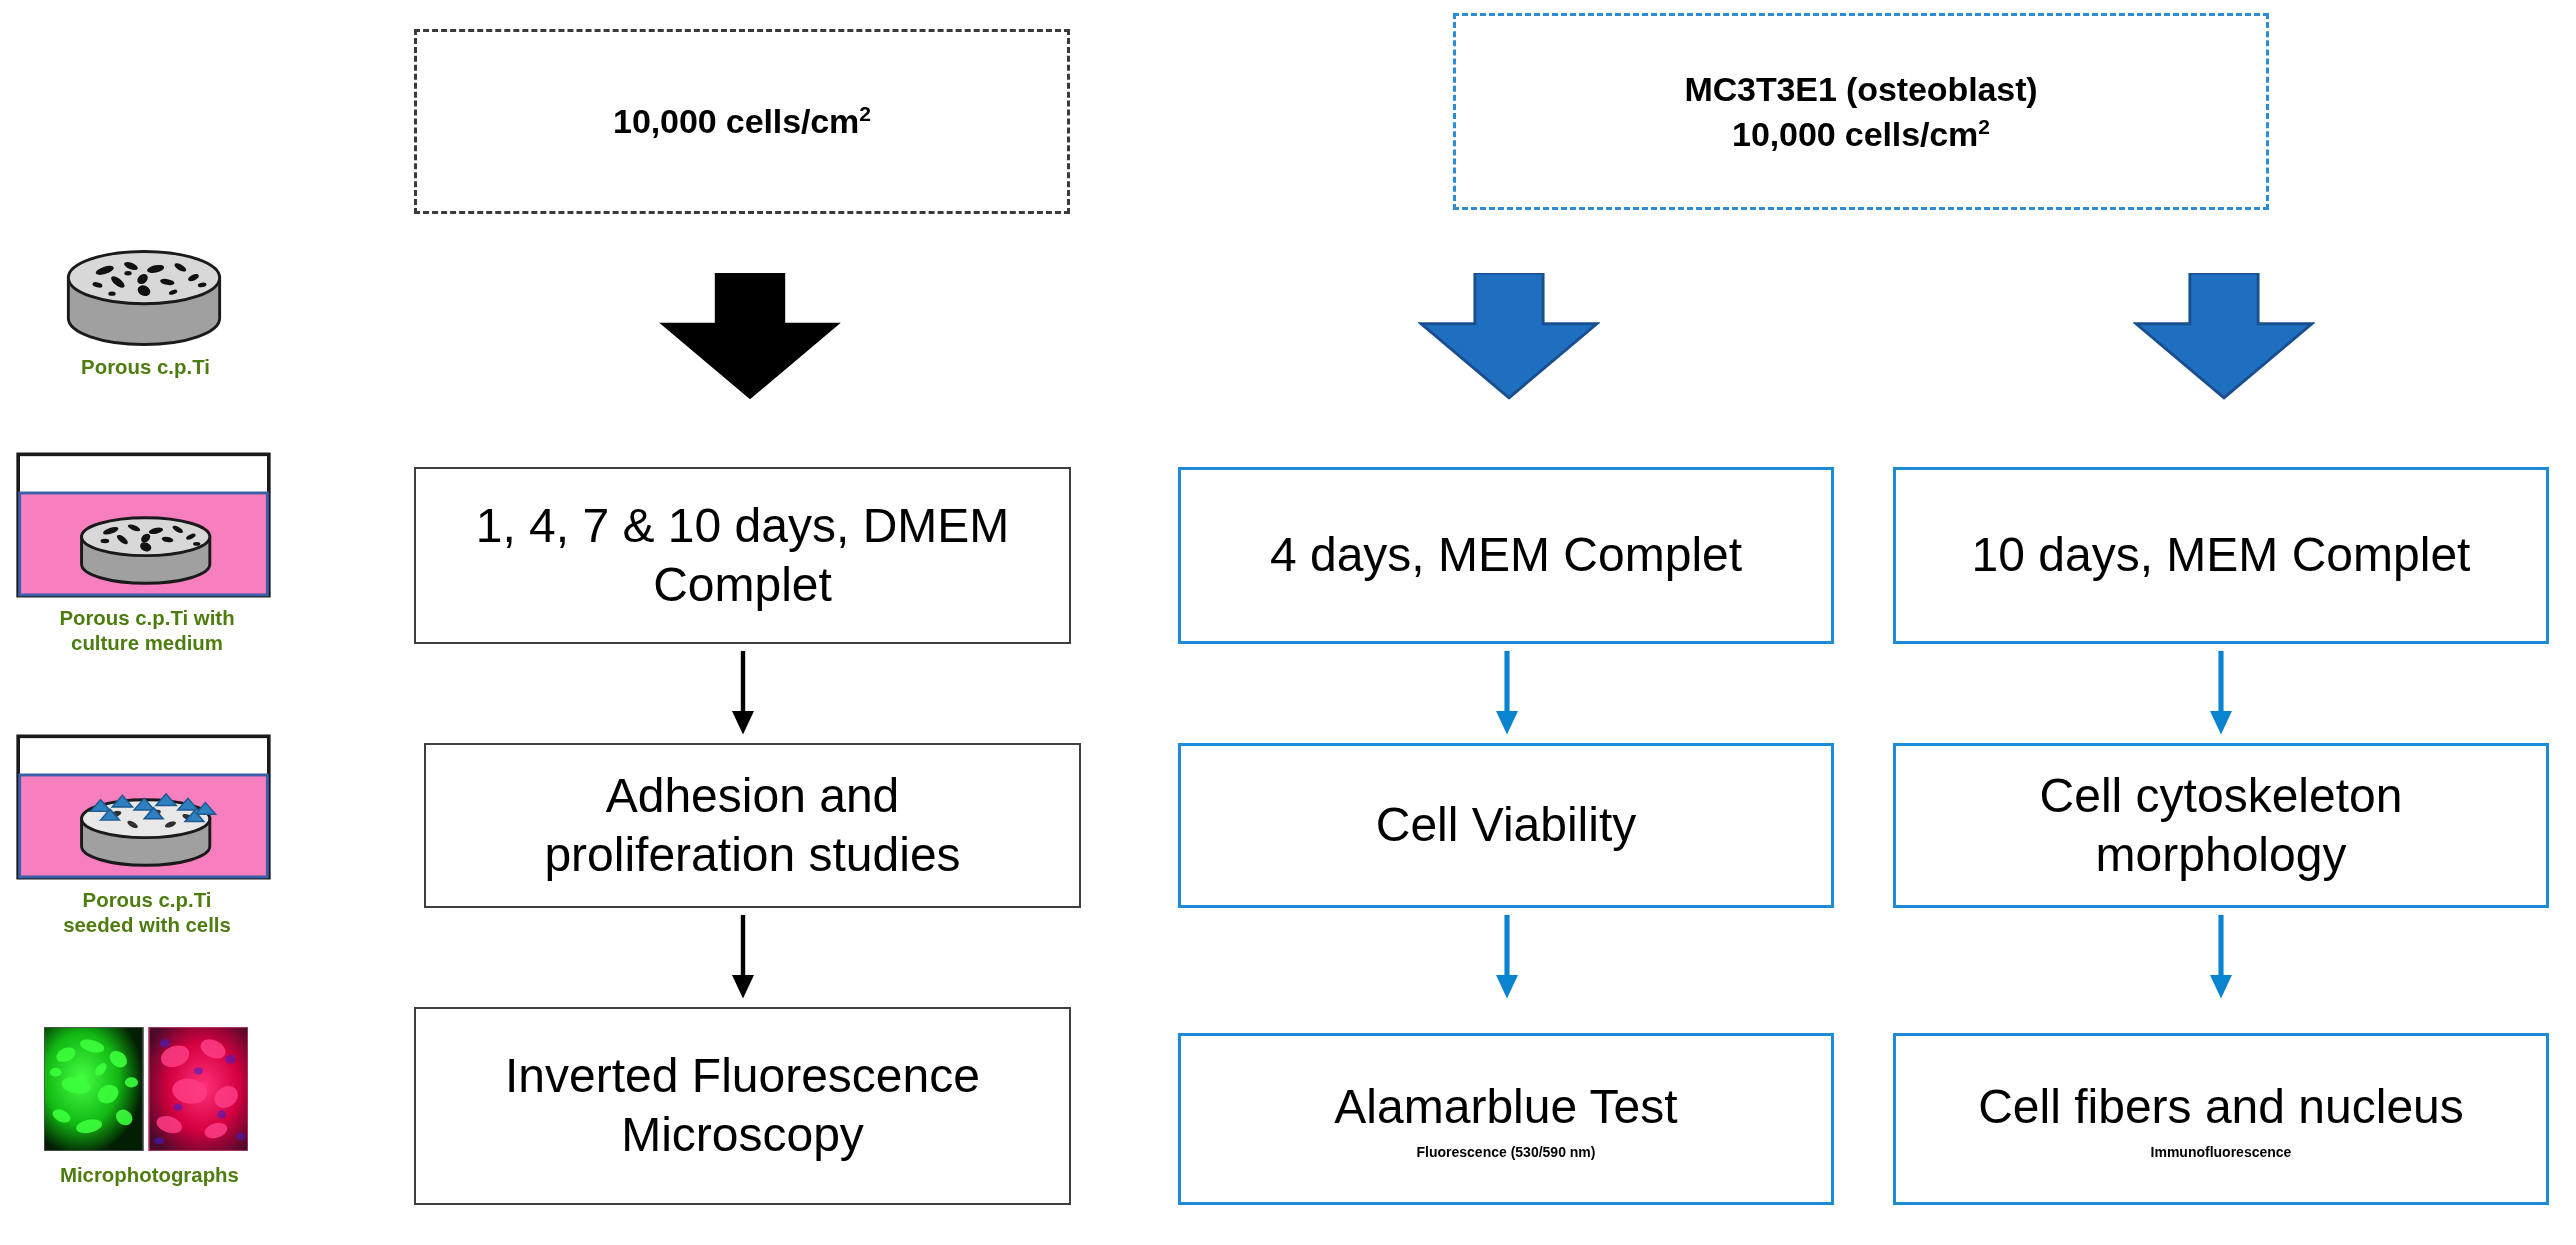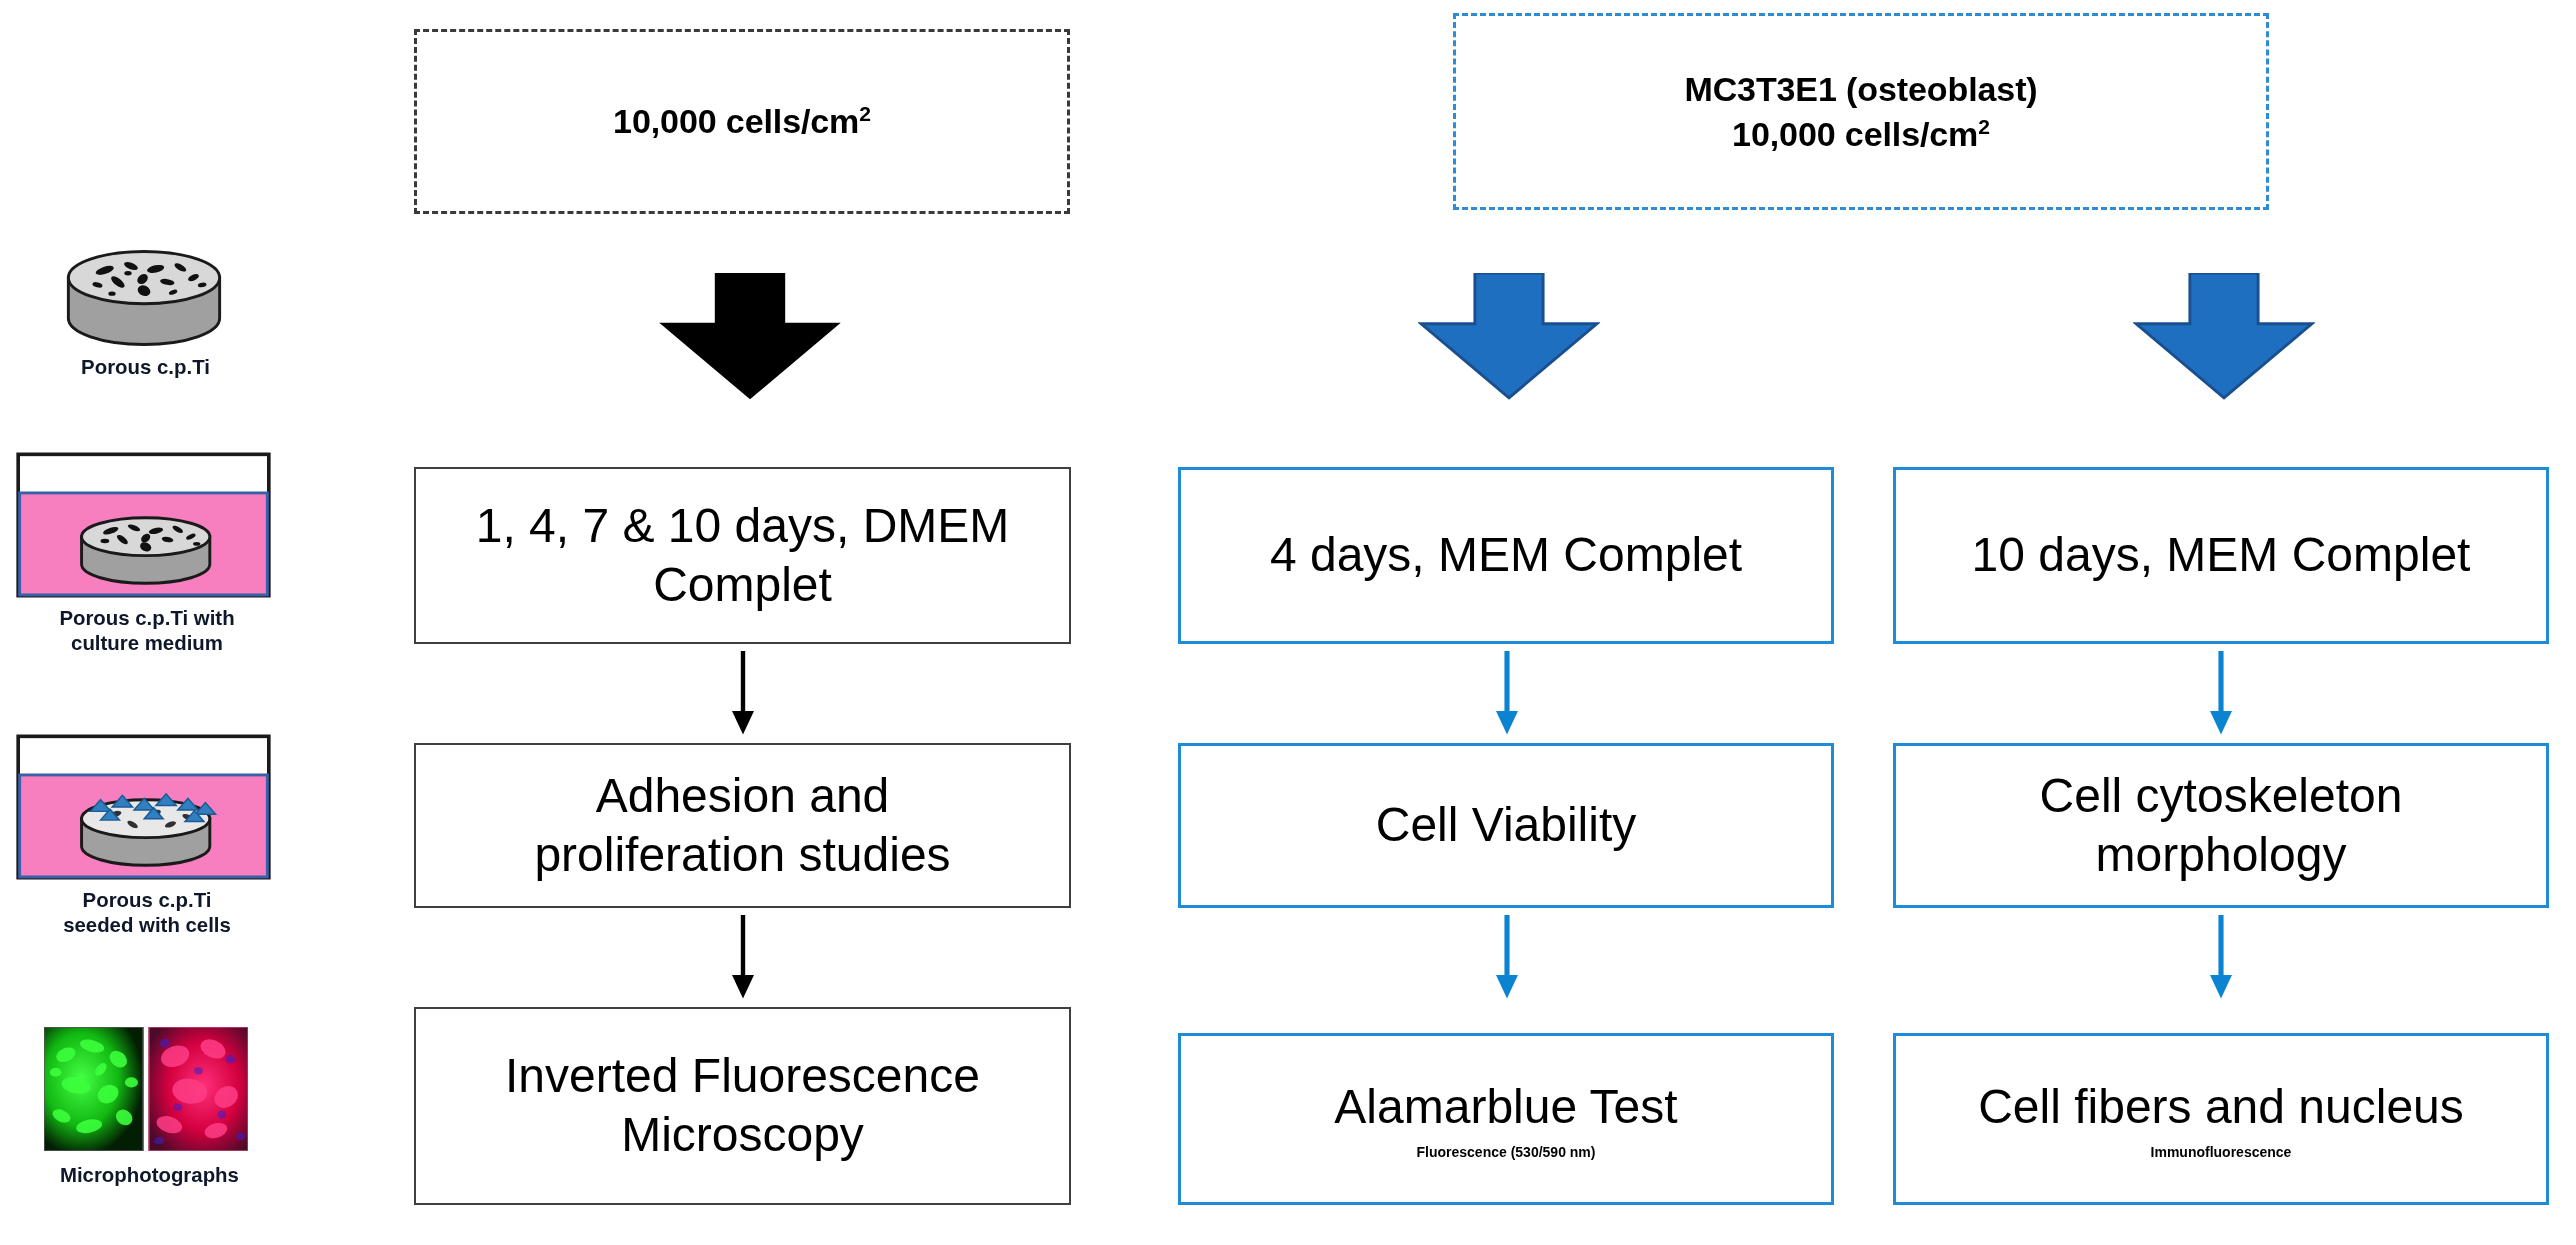--- a/index.html
+++ b/index.html
@@ -31,21 +31,21 @@
 
   
   .blockarrow{display:block;}
 
   
   .thinarrow{display:block;}
 
   
   .side-cap{
     position:absolute;text-align:center;font-weight:bold;
-    font-size:20.4px;line-height:1.22;color:#0f172a;
+    font-size:20.4px;line-height:1.22;color:#4d7c0f;
   }
 
   
   .disc{position:absolute;}
 </style>
 </head>
 <body>
 
 <div class="abs" style="left:51px;top:240px;width:189px;height:168px;">
   <svg class="disc" width="160" height="102" viewBox="0 0 220 140" style="left:13px;top:7.3px;">
@@ -204,21 +204,21 @@
 
 <div class="abs pbox pbox-black" style="left:414px;top:467px;width:657px;height:177px;">
   <div class="pbox-title">1, 4, 7 &amp; 10 days, DMEM Complet</div>
 </div>
 
 <svg class="abs thinarrow" style="left:726px;top:651px;" width="34" height="85" viewBox="0 0 46 116">
   <line x1="23" y1="0" x2="23" y2="88" stroke="#000" stroke-width="6"></line>
   <path d="M23,114 L8,82 L38,82 Z" fill="#000"></path>
 </svg>
 
-<div class="abs pbox pbox-black" style="left:414px;top:743px;width:657px;height:165px;">
+<div class="abs pbox pbox-black" style="left:424px;top:743px;width:657px;height:165px;">
   <div class="pbox-title" style="max-width:466px;">Adhesion and proliferation studies</div>
 </div>
 
 <svg class="abs thinarrow" style="left:726px;top:915px;" width="34" height="85" viewBox="0 0 46 116">
   <line x1="23" y1="0" x2="23" y2="88" stroke="#000" stroke-width="6"></line>
   <path d="M23,114 L8,82 L38,82 Z" fill="#000"></path>
 </svg>
 
 <div class="abs pbox pbox-black" style="left:414px;top:1007px;width:657px;height:198px;">
   <div class="pbox-title" style="max-width:576px;">Inverted Fluorescence Microscopy</div>

